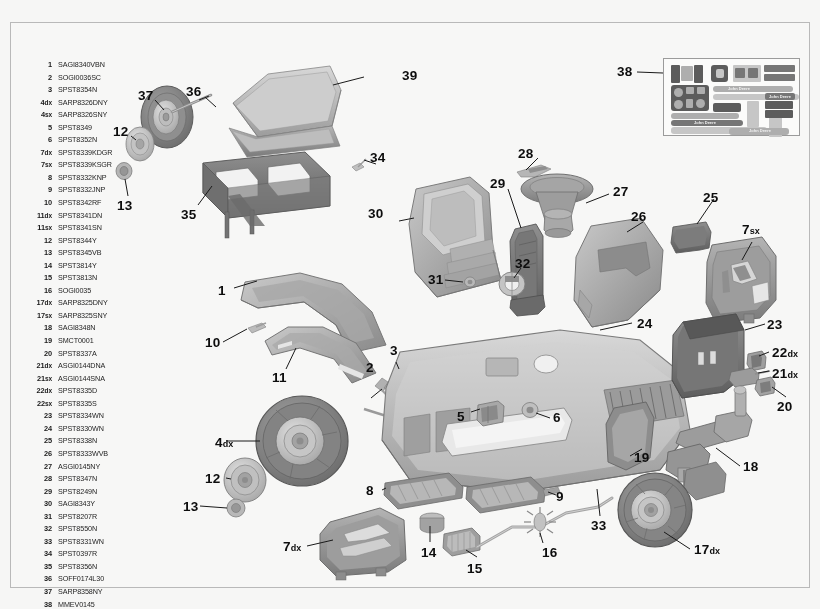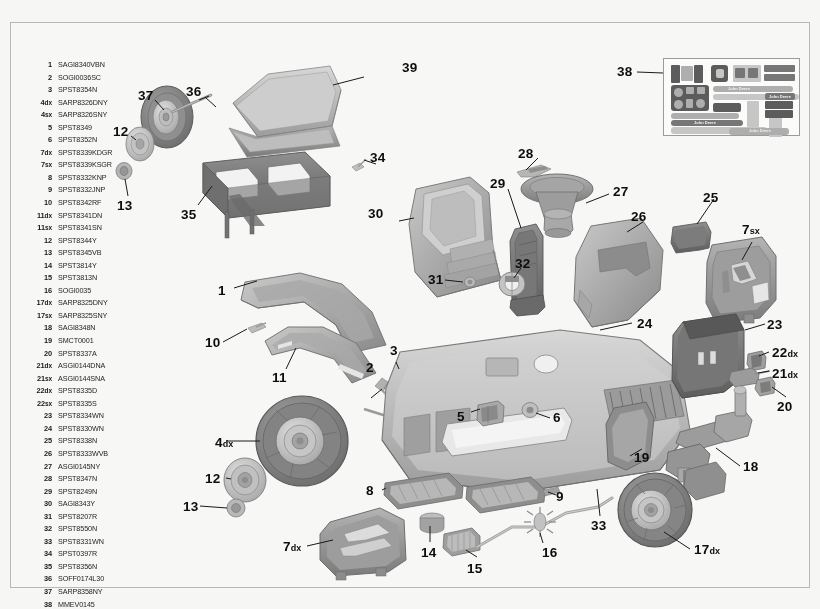--- a/index.html
+++ b/index.html
@@ -766,21 +766,21 @@
       <div class="dec vlite" style="left:2px;  top:64px; width:96px; height:7px; border-radius:3px;"></div>
       <div class="dec lite" style="left:60px; top:65px; width:60px; height:7px; border-radius:3px;">
         <div class="dec-label" style="left:10px; top:1px; width:42px;">John Deere</div>
       </div>
     </div>
   </div>
 
   <div id="callout-layer">
       <div class="callout" style="left: 138px; top: 88px;"><span>37</span></div>
       <div class="callout" style="left: 186px; top: 84px;"><span>36</span></div>
-      <div class="callout" style="left: 402px; top: 60px;"><span>39</span></div>
+      <div class="callout" style="left: 402px; top: 68px;"><span>39</span></div>
       <div class="callout" style="left: 617px; top: 64px;"><span>38</span></div>
       <div class="callout" style="left: 113px; top: 124px;"><span>12</span></div>
       <div class="callout" style="left: 117px; top: 198px;"><span>13</span></div>
       <div class="callout" style="left: 181px; top: 207px;"><span>35</span></div>
       <div class="callout" style="left: 370px; top: 150px;"><span>34</span></div>
       <div class="callout" style="left: 518px; top: 146px;"><span>28</span></div>
       <div class="callout" style="left: 490px; top: 176px;"><span>29</span></div>
       <div class="callout" style="left: 613px; top: 184px;"><span>27</span></div>
       <div class="callout" style="left: 631px; top: 209px;"><span>26</span></div>
       <div class="callout" style="left: 703px; top: 190px;"><span>25</span></div>

